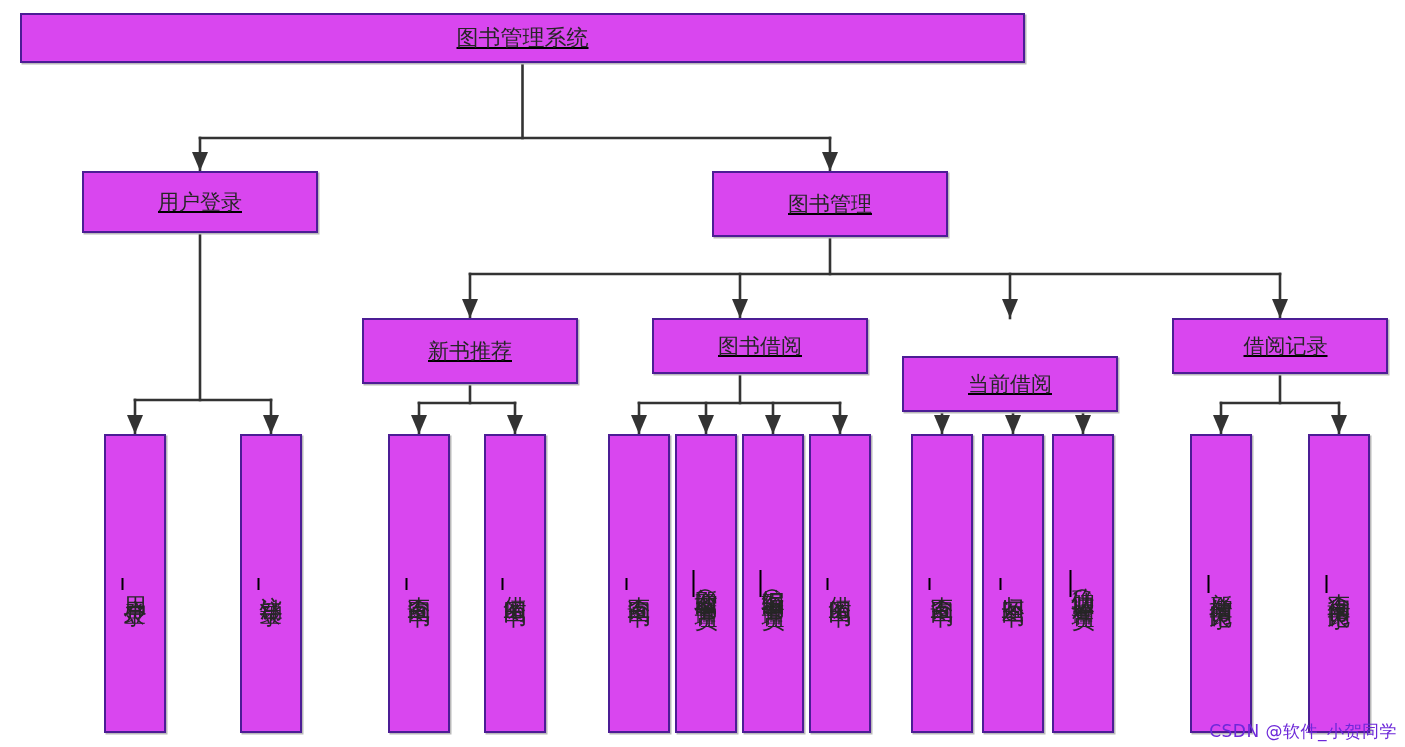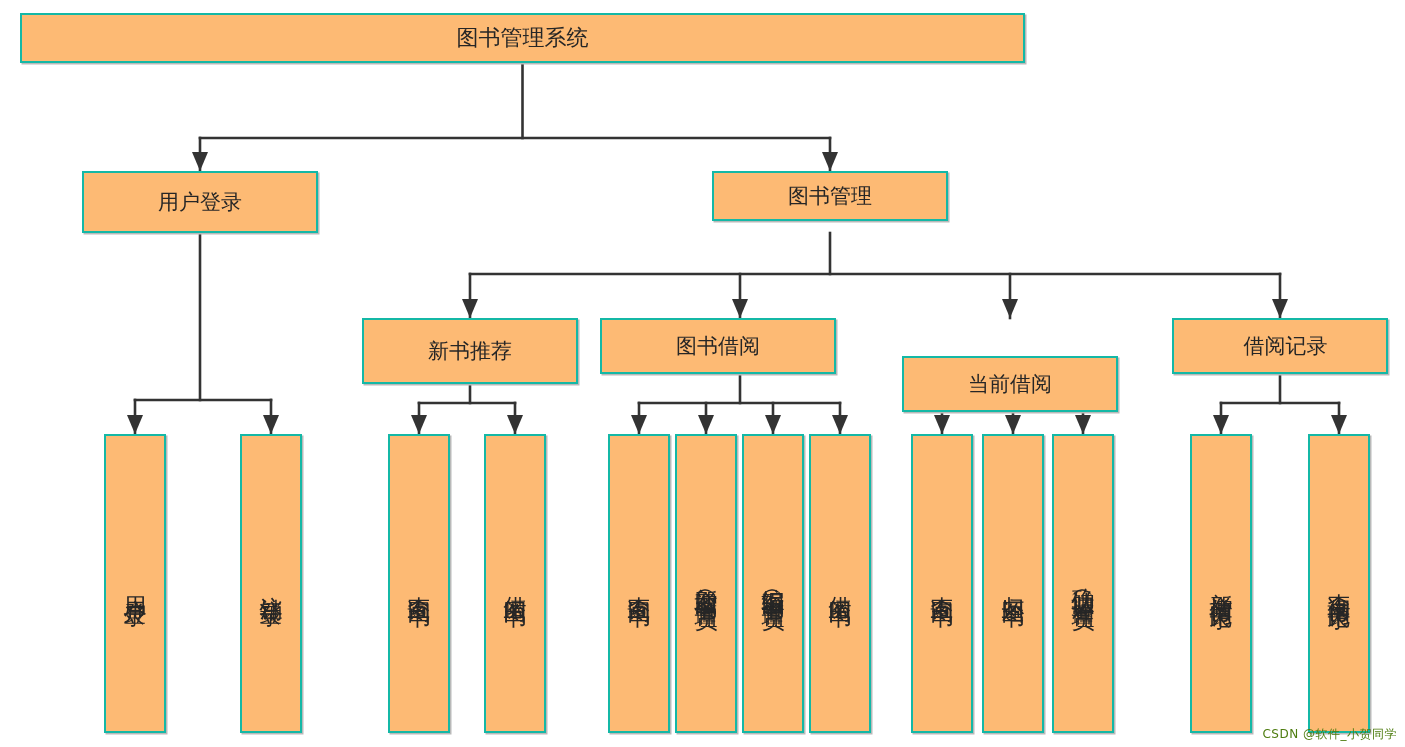--- a/index.html
+++ b/index.html
@@ -22,27 +22,28 @@
     position: absolute;
     left: 0;
     top: 0;
     width: 1405px;
     height: 747px;
     pointer-events: none;
   }
   .node {
     position: absolute;
     box-sizing: border-box;
-    background: #fdba74;
-    border: 2px solid #14b8a6;
+    background: #d946ef;
+    border: 2px solid #4c1d95;
     box-shadow: 1.5px 1.5px 0 0 #b9b9b9;
     display: flex;
     align-items: center;
     justify-content: center;
     overflow: hidden;
+    text-decoration: underline;
   }
   .node .lbl {
     color: #262626;
     line-height: 1.18;
     text-align: center;
     white-space: nowrap;
   }
   .node.horiz .lbl {
     font-size: 21px;
   }
@@ -57,22 +58,22 @@
     writing-mode: vertical-rl;
     text-orientation: upright;
     font-size: 23px;
     letter-spacing: 3px;
     line-height: 1;
   }
   .watermark {
     position: absolute;
     right: 8px;
     bottom: 4px;
-    font-size: 12px;
-    color: #4d7c0f;
+    font-size: 17px;
+    color: #6d28d9;
     letter-spacing: 0.5px;
     white-space: nowrap;
     z-index: 5;
     font-family: "DejaVu Sans", "Liberation Sans", sans-serif;
   }
 </style>
 </head>
 <body>
 
 <div id="canvas">
@@ -130,27 +131,27 @@
       <line x1="1339" y1="403" x2="1339" y2="434" stroke="#333333" stroke-width="2.6" stroke-linecap="square"></line>
       <polygon points="1331,415 1347,415 1339,434" fill="#333333"></polygon>
     </svg>
   <div id="nodes-layer">
       <div class="node top horiz" style="left: 20px; top: 13px; width: 1005px; height: 50px;">
         <span class="lbl">图书管理系统</span>
       </div>
       <div class="node horiz" style="left: 82px; top: 171px; width: 236px; height: 62px;">
         <span class="lbl">用户登录</span>
       </div>
-      <div class="node horiz" style="left: 712px; top: 171px; width: 236px; height: 50px;">
+      <div class="node horiz" style="left: 712px; top: 171px; width: 236px; height: 66px;">
         <span class="lbl">图书管理</span>
       </div>
       <div class="node horiz" style="left: 362px; top: 318px; width: 216px; height: 66px;">
         <span class="lbl">新书推荐</span>
       </div>
-      <div class="node horiz" style="left: 600px; top: 318px; width: 236px; height: 56px;">
+      <div class="node horiz" style="left: 652px; top: 318px; width: 216px; height: 56px;">
         <span class="lbl">图书借阅</span>
       </div>
       <div class="node horiz" style="left: 902px; top: 318px; width: 216px; height: 56px; margin-top: 38px;">
         <span class="lbl">当前借阅</span>
       </div>
       <div class="node horiz" style="left: 1172px; top: 318px; width: 216px; height: 56px; padding-left: 11px;">
         <span class="lbl">借阅记录</span>
       </div>
       <div class="node vert" style="left: 104px; top: 434px; width: 62px; height: 299px;">
         <span class="lbl">用户登录</span>

